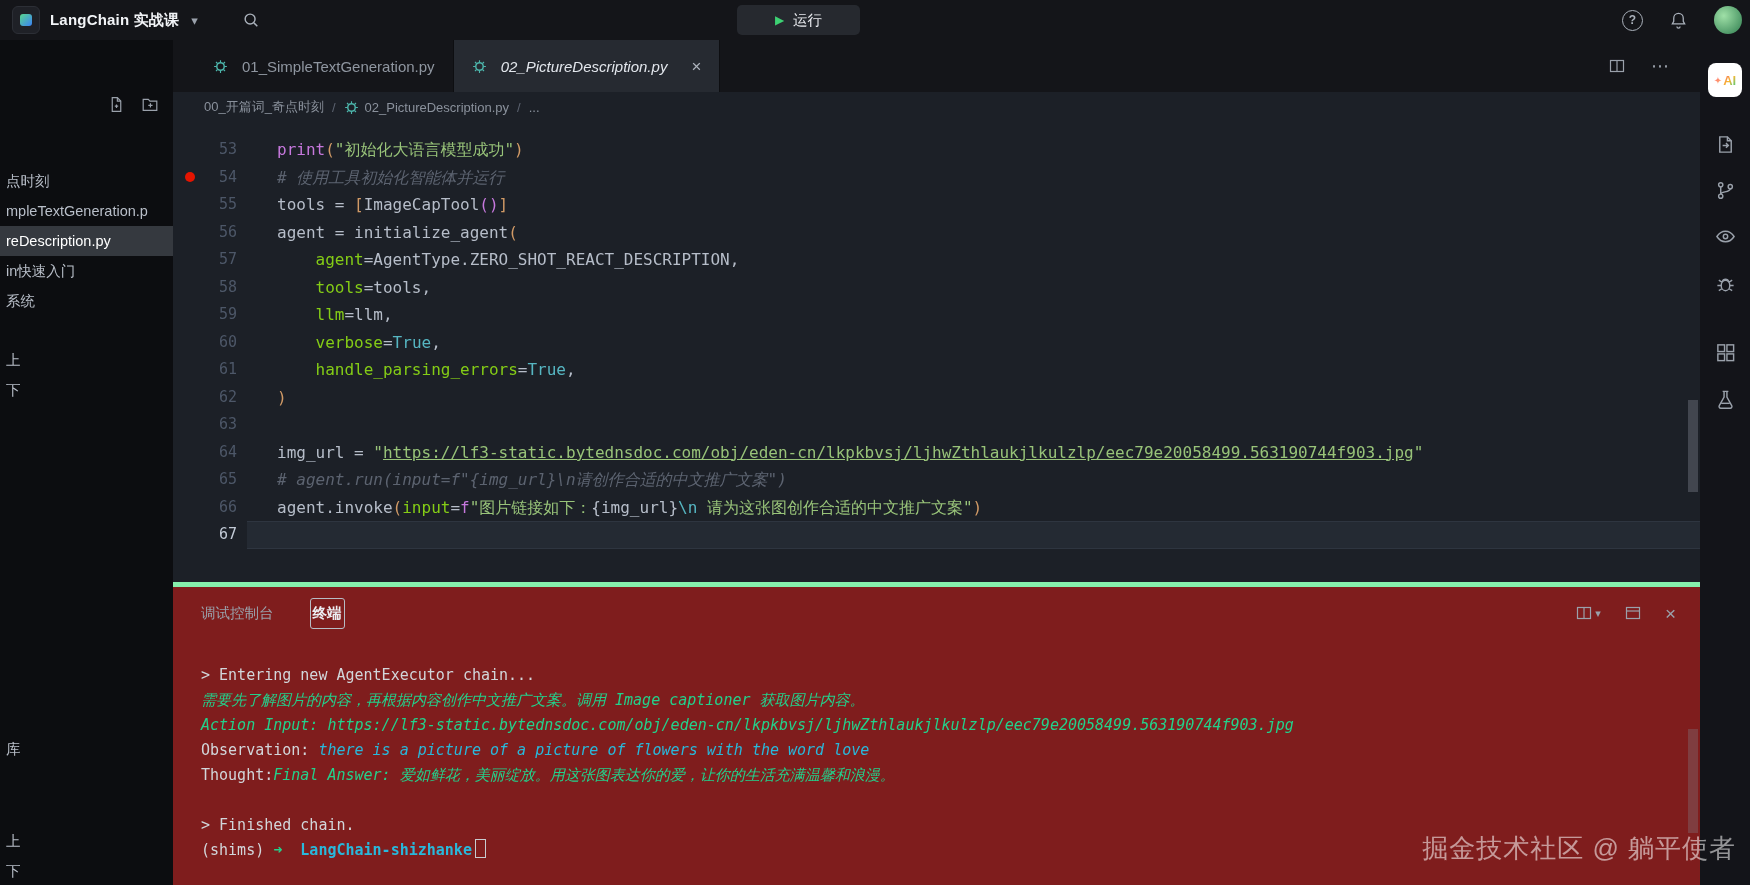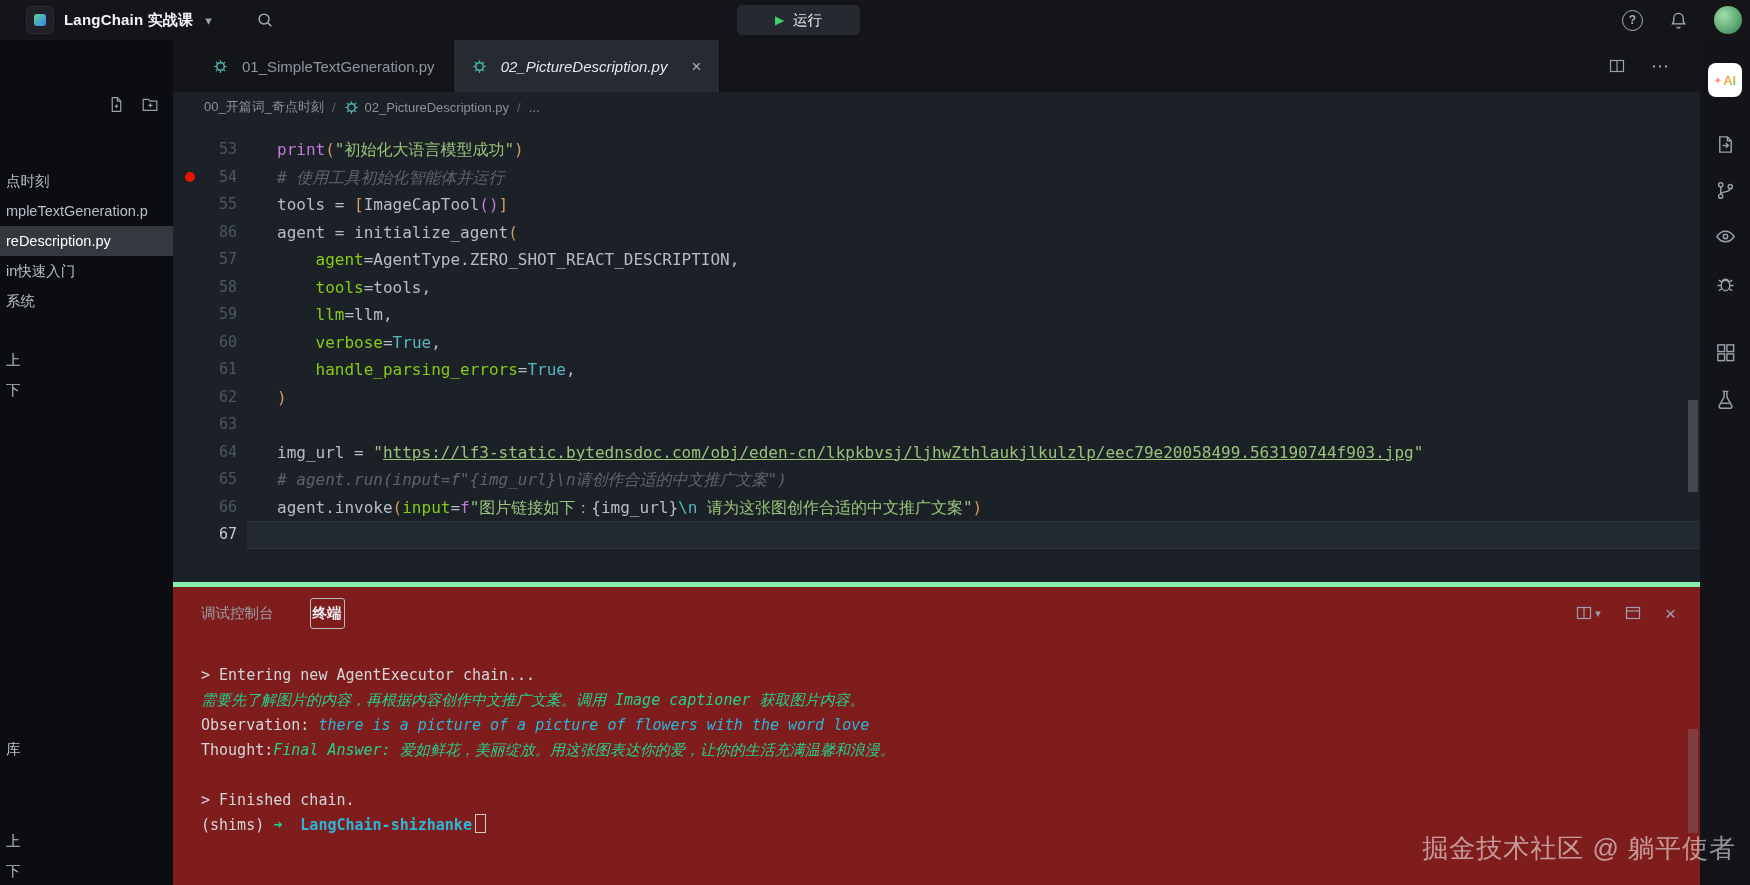--- a/index.html
+++ b/index.html
@@ -1,20 +1,20 @@
 <!DOCTYPE html>
 <html><head>
 <meta charset="utf-8">
 <style>
   html,body{margin:0;padding:0;background:#101116;overflow:hidden;}
   .app{position:relative;width:1750px;height:885px;background:#1c2027;font-family:"Liberation Sans",sans-serif;-webkit-font-smoothing:antialiased;}
 
   
   .topbar{position:absolute;top:0;left:0;right:0;height:40px;background:#141519;display:flex;align-items:center;z-index:5;}
-  .tb-left{display:flex;align-items:center;padding-left:26px;gap:10px;}
+  .tb-left{display:flex;align-items:center;padding-left:12px;gap:10px;}
   .logo{width:26px;height:26px;border-radius:6px;background:#1f2127;border:1px solid #2c2f36;display:flex;align-items:center;justify-content:center;}
   .logo-inner{width:12px;height:12px;border-radius:3px;background:linear-gradient(135deg,#58d68d,#3b82f6);}
   .app-title{color:#f2f4f7;font-size:15px;font-weight:bold;letter-spacing:.2px;}
   .chev{color:#9aa1ab;font-size:13px;margin-left:2px;cursor:pointer;}
   .search-ic{margin-left:34px;display:flex;align-items:center;cursor:pointer;}
   .run-btn{position:absolute;left:737px;top:5px;width:123px;height:30px;background:#26292f;border:none;border-radius:5px;color:#e8eaee;font-size:14.5px;display:flex;align-items:center;justify-content:center;gap:9px;cursor:pointer;font-family:inherit;}
   .play{color:#3dd173;font-size:12px;line-height:1;}
   .tb-right{position:absolute;right:8px;top:0;height:40px;display:flex;align-items:center;gap:26px;}
   .help-ic{width:19px;height:19px;border:1.5px solid #aab1bb;border-radius:50%;color:#aab1bb;font-size:12px;font-weight:bold;display:flex;align-items:center;justify-content:center;cursor:pointer;}
   .avatar{width:28px;height:28px;border-radius:50%;background:radial-gradient(circle at 35% 35%,#9fe0a7,#2f7d4f);cursor:pointer;}
@@ -237,21 +237,21 @@
         </div>
         <div class="code-line">
           <span class="gutter">54<span class="bp"></span></span>
           <span class="code-text"><span class="seg-com"># 使用工具初始化智能体并运行</span></span>
         </div>
         <div class="code-line">
           <span class="gutter">55</span>
           <span class="code-text"><span class="seg-fg">tools = </span><span class="seg-brk">[</span><span class="seg-fg">ImageCapTool</span><span class="seg-brk2">()</span><span class="seg-brk">]</span></span>
         </div>
         <div class="code-line">
-          <span class="gutter">86</span>
+          <span class="gutter">56</span>
           <span class="code-text"><span class="seg-fg">agent = initialize_agent</span><span class="seg-brk">(</span></span>
         </div>
         <div class="code-line">
           <span class="gutter">57</span>
           <span class="code-text"><span class="seg-fg">    </span><span class="seg-param">agent</span><span class="seg-fg">=AgentType.ZERO_SHOT_REACT_DESCRIPTION,</span></span>
         </div>
         <div class="code-line">
           <span class="gutter">58</span>
           <span class="code-text"><span class="seg-fg">    </span><span class="seg-param">tools</span><span class="seg-fg">=tools,</span></span>
         </div>
@@ -313,20 +313,21 @@
                 <line x1="1.5" y1="6" x2="14.5" y2="6" stroke="#9aa1ab" stroke-width="1.2"></line>
               </svg>
           </span>
           <span class="x">×</span>
         </div>
       </div>
       <div class="panel-content" id="terminal">
         <div class="panel-scrollbar"></div>
       <div class="tline"><span class="tseg-fg">&gt; Entering new AgentExecutor chain...</span></div>
           <div class="tline"><span class="tseg-green-i">需要先了解图片的内容，再根据内容创作中文推广文案。调用 Image captioner 获取图片内容。</span></div>
+          <div class="tline"><span class="tseg-green-i">Action Input: https://lf3-static.bytednsdoc.com/obj/eden-cn/lkpkbvsj/ljhwZthlaukjlkulzlp/eec79e20058499.563190744f903.jpg</span></div>
           <div class="tline"><span class="tseg-fg">Observation: </span><span class="tseg-cyan-i">there is a picture of a picture of flowers with the word love</span></div>
           <div class="tline"><span class="tseg-fg">Thought:</span><span class="tseg-green-i">Final Answer: 爱如鲜花，美丽绽放。用这张图表达你的爱，让你的生活充满温馨和浪漫。</span></div>
           <div class="tline"></div>
           <div class="tline"><span class="tseg-fg">&gt; Finished chain.</span></div>
           <div class="tline"><span class="tseg-fg">(shims) </span><span class="tseg-green">➜</span><span class="tseg-fg">  </span><span class="tseg-cyan-b">LangChain-shizhanke</span><span class="cursor-box"></span></div>
         </div>
     </div>
 
   </section>
 

